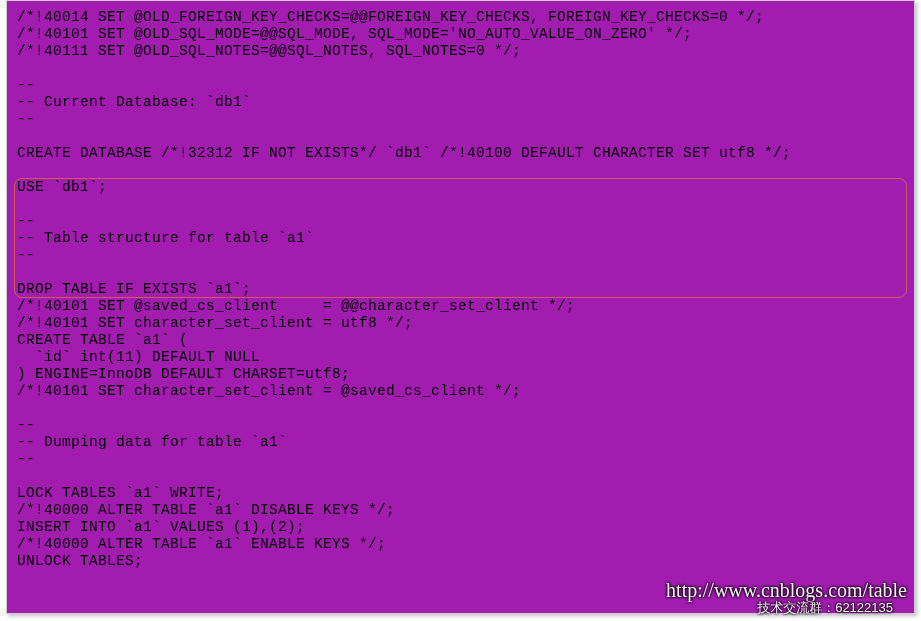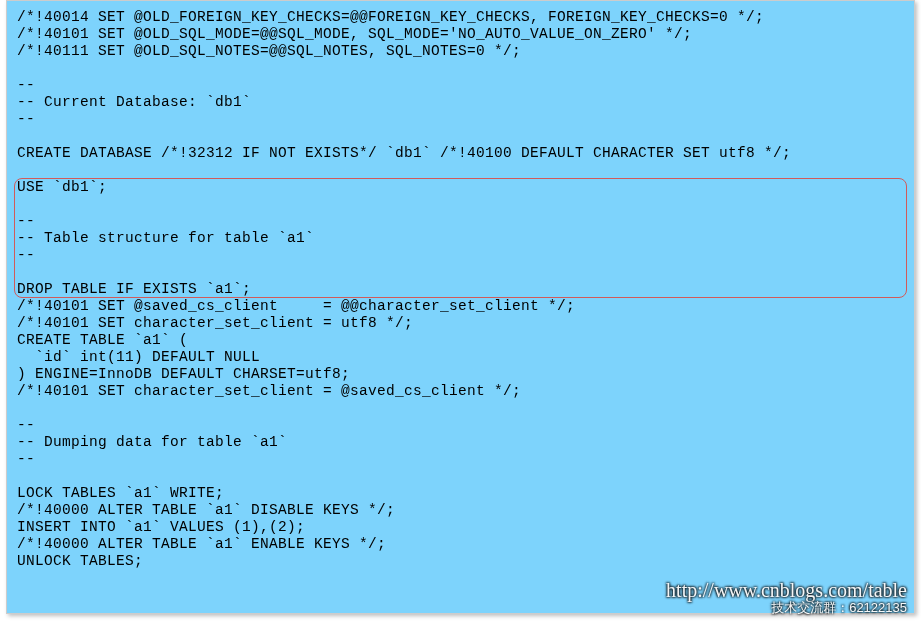--- a/index.html
+++ b/index.html
@@ -14,21 +14,21 @@
     color: #000;
     position: relative;
     overflow: hidden;
   }
   .frame {
     position: absolute;
     left: 6px; top: 0px;
     width: 909px; height: 614px;
     border: 1px solid #ccc;
     box-shadow: 2px 2px 4px rgba(0,0,0,0.25);
-    background: #7dd3fc;
+    background: #a21caf;
     padding: 8px 10px 6px 10px;
   }
   pre {
     margin: 0;
     white-space: pre;
     font-family: inherit;
     font-size: inherit;
     line-height: inherit;
   }
   .highlight-box {
@@ -43,21 +43,21 @@
     bottom: 22px;
     font-family: Georgia, "Times New Roman", serif;
     font-size: 20px;
     color: rgba(255,255,255,0.95);
     text-shadow: 1px 1px 2px rgba(0,0,0,0.6), -1px -1px 2px rgba(0,0,0,0.6), 1px -1px 2px rgba(0,0,0,0.6), -1px 1px 2px rgba(0,0,0,0.6);
     pointer-events: none;
     letter-spacing: 0;
   }
   .watermark-sub {
     position: absolute;
-    right: 14px;
+    right: 28px;
     bottom: 5px;
     font-family: "Microsoft YaHei", Arial, sans-serif;
     font-size: 13px;
     color: rgba(255,255,255,0.95);
     text-shadow: 1px 1px 2px rgba(0,0,0,0.6), -1px -1px 2px rgba(0,0,0,0.6), 1px -1px 2px rgba(0,0,0,0.6), -1px 1px 2px rgba(0,0,0,0.6);
     pointer-events: none;
     letter-spacing: 0;
   }
 </style>
 </head>

